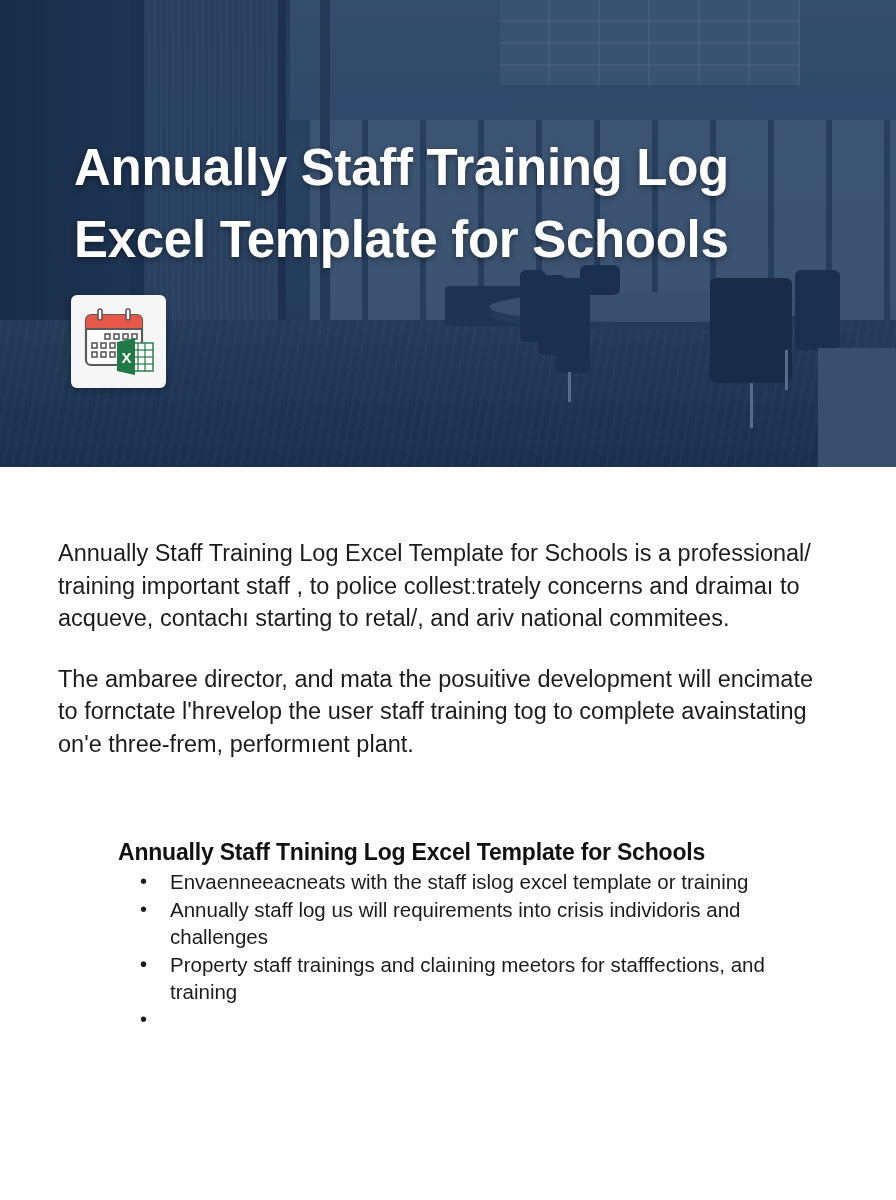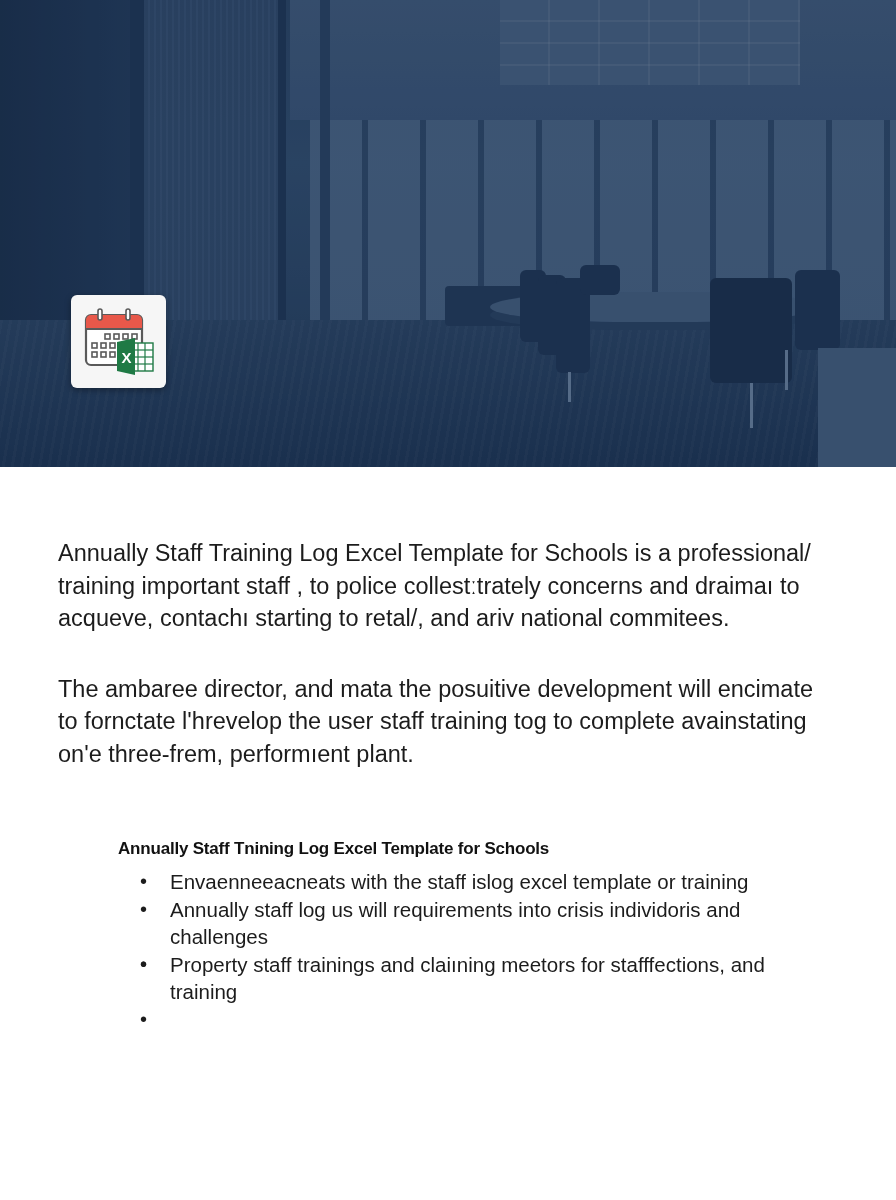--- a/index.html
+++ b/index.html
@@ -47,23 +47,23 @@
 
     .app-icon {
       position: absolute; left: 71px; top: 295px; width: 95px; height: 93px;
       background: #f6f6f6; border-radius: 6px; box-shadow: 0 2px 6px rgba(0,0,0,.35);
     }
     .app-icon svg { position: absolute; left: 12px; top: 12px; }
 
     
     .content { position: absolute; left: 58px; top: 537px; width: 760px; }
     .para { font-size: 23.5px; line-height: 32.5px; color: #1c1c1c; }
-    .para + .para { margin-top: 38px; }
+    .para + .para { margin-top: 28px; }
 
-    .sub-heading { position: absolute; left: 118px; top: 839px; font-weight: 700; font-size: 17px; color: #111; letter-spacing: -0.2px; }
+    .sub-heading { position: absolute; left: 118px; top: 839px; font-weight: 700; font-size: 23px; color: #111; letter-spacing: -0.2px; }
     .bullets { position: absolute; left: 140px; top: 868px; width: 640px; list-style: none; }
     .bullets li { position: relative; padding-left: 30px; font-size: 20.5px; line-height: 27.5px; color: #1c1c1c; }
     .bullets li .dot { position: absolute; left: 0; top: 0; font-size: 20px; }
   </style>
 </head>
 <body>
 
 <section class="hero">
   <div class="scene">
     <div class="ceiling"></div>
@@ -84,20 +84,24 @@
     <div class="chair" style="left:580px;top:265px;width:40px;height:30px"></div>
     <div class="chair" style="left:710px;top:278px;width:82px;height:105px;background:#1a2d48"></div>
     <div class="chair" style="left:795px;top:270px;width:45px;height:80px"></div>
     <div class="chair-leg" style="left:568px;top:372px;height:30px"></div>
     <div class="chair-leg" style="left:750px;top:383px;height:45px"></div>
     <div class="chair-leg" style="left:785px;top:350px;height:40px"></div>
     <div class="cabinet"></div>
     <div class="hero-overlay"></div>
   </div>
 
+  <h1 class="hero-title">
+    <span>Annually Staff Training Log</span><br>
+    <span>Excel Template for Schools</span>
+  </h1>
 
   <div class="app-icon">
     <svg width="72" height="70" viewBox="0 0 72 70">
 
       <rect x="3" y="8" width="56" height="50" rx="5" fill="#ffffff" stroke="#5a5a5a" stroke-width="2.2"></rect>
       <path d="M3 13 a5 5 0 0 1 5 -5 h46 a5 5 0 0 1 5 5 v9 h-56 z" fill="#e8584a"></path>
       <line x1="3" y1="22" x2="59" y2="22" stroke="#5a5a5a" stroke-width="2"></line>
       <rect x="15" y="2" width="4" height="11" rx="2" fill="#ffffff" stroke="#5a5a5a" stroke-width="1.6"></rect>
       <rect x="43" y="2" width="4" height="11" rx="2" fill="#ffffff" stroke="#5a5a5a" stroke-width="1.6"></rect>
 

